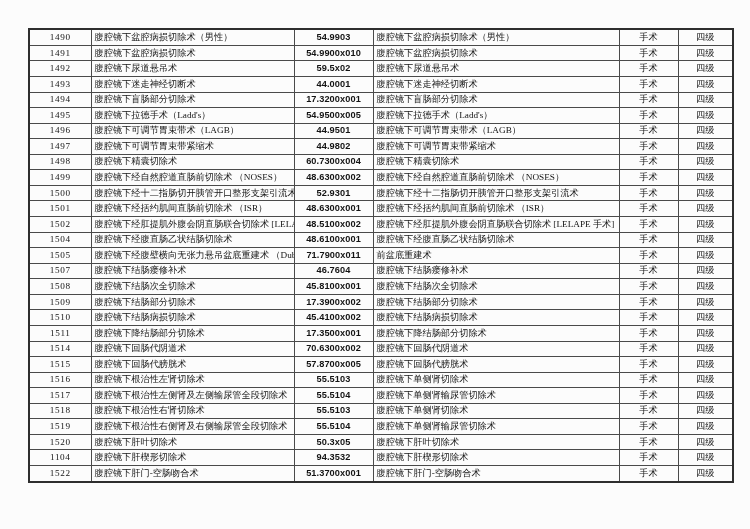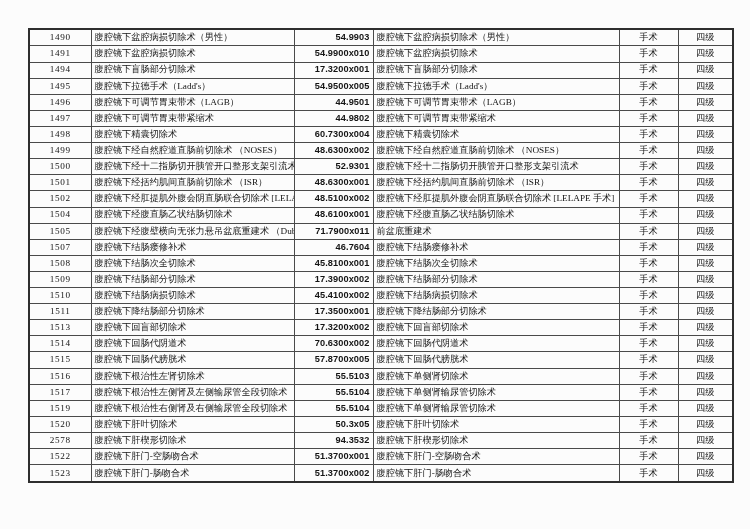--- a/index.html
+++ b/index.html
@@ -44,21 +44,21 @@
     padding: 0;
   }
   td.c-name, td.c-name2 {
     font-family: "Liberation Serif", serif;
     text-align: left;
   }
   td.c-code {
     font-family: "Liberation Sans", sans-serif;
     font-weight: bold;
     font-size: 8.8px;
-    text-align: right;
+    text-align: center;
     letter-spacing: 0.1px;
   }
   td.c-cat, td.c-level {
     font-family: "Liberation Serif", serif;
     text-align: center;
   }
 </style>
 </head>
 <body>
 
@@ -83,20 +83,36 @@
   </tr>
         <tr>
     <td class="c-no">1491</td>
     <td class="c-name">腹腔镜下盆腔病损切除术</td>
     <td class="c-code">54.9900x010</td>
     <td class="c-name2">腹腔镜下盆腔病损切除术</td>
     <td class="c-cat">手术</td>
     <td class="c-level">四级</td>
   </tr>
         <tr>
+    <td class="c-no">1492</td>
+    <td class="c-name">腹腔镜下尿道悬吊术</td>
+    <td class="c-code">59.5x02</td>
+    <td class="c-name2">腹腔镜下尿道悬吊术</td>
+    <td class="c-cat">手术</td>
+    <td class="c-level">四级</td>
+  </tr>
+        <tr>
+    <td class="c-no">1493</td>
+    <td class="c-name">腹腔镜下迷走神经切断术</td>
+    <td class="c-code">44.0001</td>
+    <td class="c-name2">腹腔镜下迷走神经切断术</td>
+    <td class="c-cat">手术</td>
+    <td class="c-level">四级</td>
+  </tr>
+        <tr>
     <td class="c-no">1494</td>
     <td class="c-name">腹腔镜下盲肠部分切除术</td>
     <td class="c-code">17.3200x001</td>
     <td class="c-name2">腹腔镜下盲肠部分切除术</td>
     <td class="c-cat">手术</td>
     <td class="c-level">四级</td>
   </tr>
         <tr>
     <td class="c-no">1495</td>
     <td class="c-name">腹腔镜下拉德手术（Ladd's）</td>
@@ -211,28 +227,20 @@
   </tr>
         <tr>
     <td class="c-no">1511</td>
     <td class="c-name">腹腔镜下降结肠部分切除术</td>
     <td class="c-code">17.3500x001</td>
     <td class="c-name2">腹腔镜下降结肠部分切除术</td>
     <td class="c-cat">手术</td>
     <td class="c-level">四级</td>
   </tr>
         <tr>
-    <td class="c-no">1513</td>
-    <td class="c-name">腹腔镜下回盲部切除术</td>
-    <td class="c-code">17.3200x002</td>
-    <td class="c-name2">腹腔镜下回盲部切除术</td>
-    <td class="c-cat">手术</td>
-    <td class="c-level">四级</td>
-  </tr>
-        <tr>
     <td class="c-no">1514</td>
     <td class="c-name">腹腔镜下回肠代阴道术</td>
     <td class="c-code">70.6300x002</td>
     <td class="c-name2">腹腔镜下回肠代阴道术</td>
     <td class="c-cat">手术</td>
     <td class="c-level">四级</td>
   </tr>
         <tr>
     <td class="c-no">1515</td>
     <td class="c-name">腹腔镜下回肠代膀胱术</td>
@@ -251,54 +259,54 @@
   </tr>
         <tr>
     <td class="c-no">1517</td>
     <td class="c-name">腹腔镜下根治性左侧肾及左侧输尿管全段切除术</td>
     <td class="c-code">55.5104</td>
     <td class="c-name2">腹腔镜下单侧肾输尿管切除术</td>
     <td class="c-cat">手术</td>
     <td class="c-level">四级</td>
   </tr>
         <tr>
+    <td class="c-no">1518</td>
+    <td class="c-name">腹腔镜下根治性右肾切除术</td>
+    <td class="c-code">55.5103</td>
+    <td class="c-name2">腹腔镜下单侧肾切除术</td>
+    <td class="c-cat">手术</td>
+    <td class="c-level">四级</td>
+  </tr>
+        <tr>
     <td class="c-no">1519</td>
     <td class="c-name">腹腔镜下根治性右侧肾及右侧输尿管全段切除术</td>
     <td class="c-code">55.5104</td>
     <td class="c-name2">腹腔镜下单侧肾输尿管切除术</td>
     <td class="c-cat">手术</td>
     <td class="c-level">四级</td>
   </tr>
         <tr>
     <td class="c-no">1520</td>
     <td class="c-name">腹腔镜下肝叶切除术</td>
     <td class="c-code">50.3x05</td>
     <td class="c-name2">腹腔镜下肝叶切除术</td>
     <td class="c-cat">手术</td>
     <td class="c-level">四级</td>
   </tr>
         <tr>
-    <td class="c-no">2578</td>
+    <td class="c-no">1104</td>
     <td class="c-name">腹腔镜下肝楔形切除术</td>
     <td class="c-code">94.3532</td>
     <td class="c-name2">腹腔镜下肝楔形切除术</td>
     <td class="c-cat">手术</td>
     <td class="c-level">四级</td>
   </tr>
         <tr>
     <td class="c-no">1522</td>
     <td class="c-name">腹腔镜下肝门-空肠吻合术</td>
     <td class="c-code">51.3700x001</td>
     <td class="c-name2">腹腔镜下肝门-空肠吻合术</td>
-    <td class="c-cat">手术</td>
-    <td class="c-level">四级</td>
-  </tr>
-        <tr>
-    <td class="c-no">1523</td>
-    <td class="c-name">腹腔镜下肝门-肠吻合术</td>
-    <td class="c-code">51.3700x002</td>
-    <td class="c-name2">腹腔镜下肝门-肠吻合术</td>
     <td class="c-cat">手术</td>
     <td class="c-level">四级</td>
   </tr>
       </tbody>
   </table>
 </div>
 
 </body></html>

